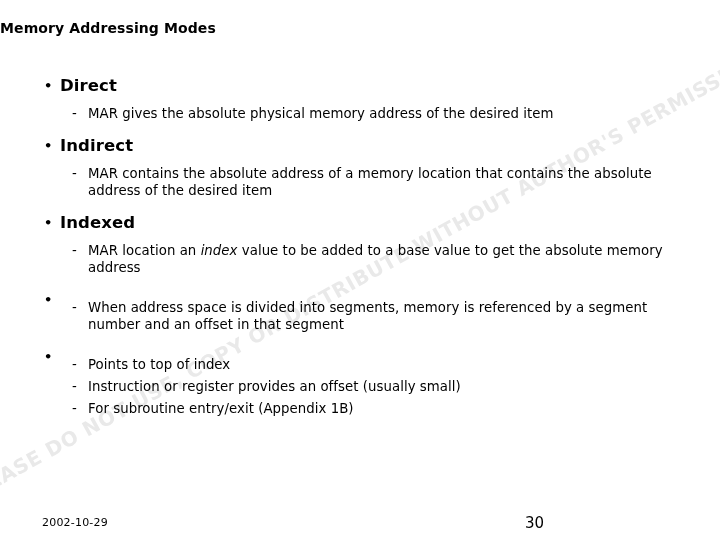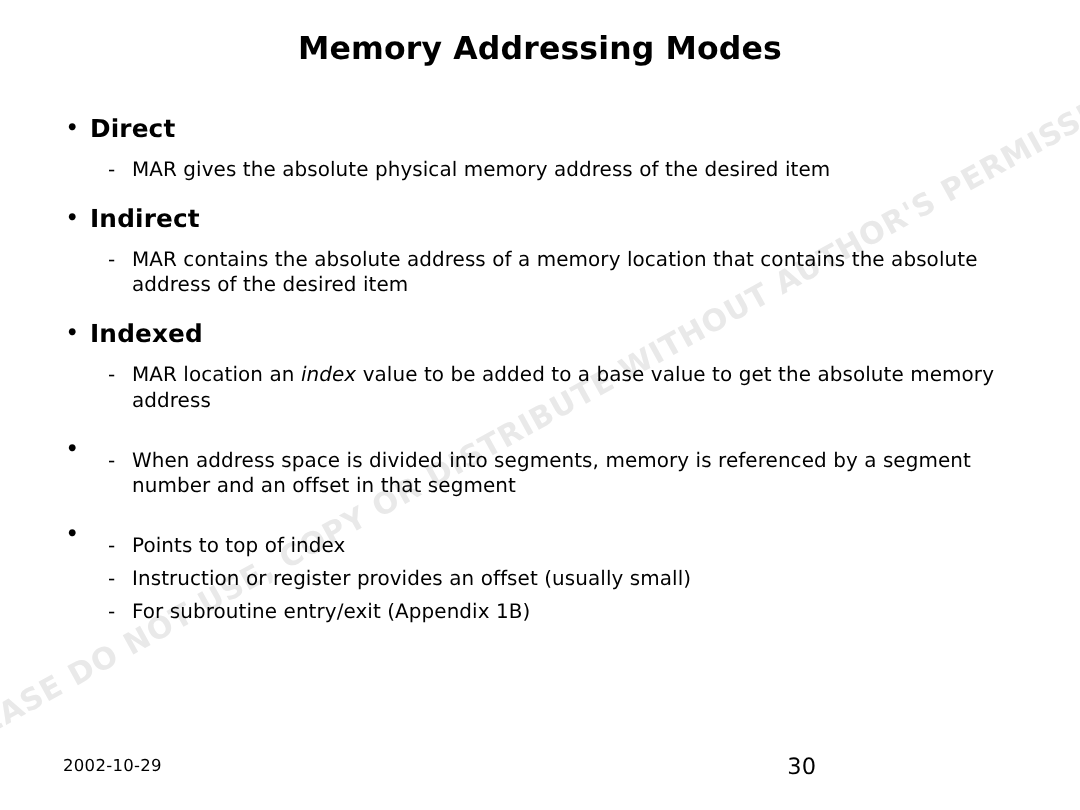--- a/index.html
+++ b/index.html
@@ -40,23 +40,23 @@
     pointer-events: none;
     user-select: none;
   }
 
   
   #slide-title {
     position: absolute;
     left: 0;
     top: 20px;
     width: 720px;
-    text-align: center;
+    text-align: left;
     font-family: "DejaVu Sans", sans-serif;
-    font-size: 21px;
+    font-size: 14px;
     font-weight: bold;
     letter-spacing: 0.1px;
     color: #000000;
     z-index: 2;
   }
 
   
   #content {
     position: absolute;
     left: 0;
@@ -110,21 +110,21 @@
 
   
   .sp-after-head { height: 9px; }
   .sp-after-sub  { height: 14px; }
   .sp-sub-gap    { height: 5px; }
 
   
   #footer {
     position: absolute;
     left: 0;
-    bottom: 12px;
+    bottom: 0;
     width: 572px;
     height: 40px;
     z-index: 2;
   }
   #footer-date {
     position: absolute;
     left: 42px;
     top: 16px;
     font-size: 11px;
     color: #000000;

